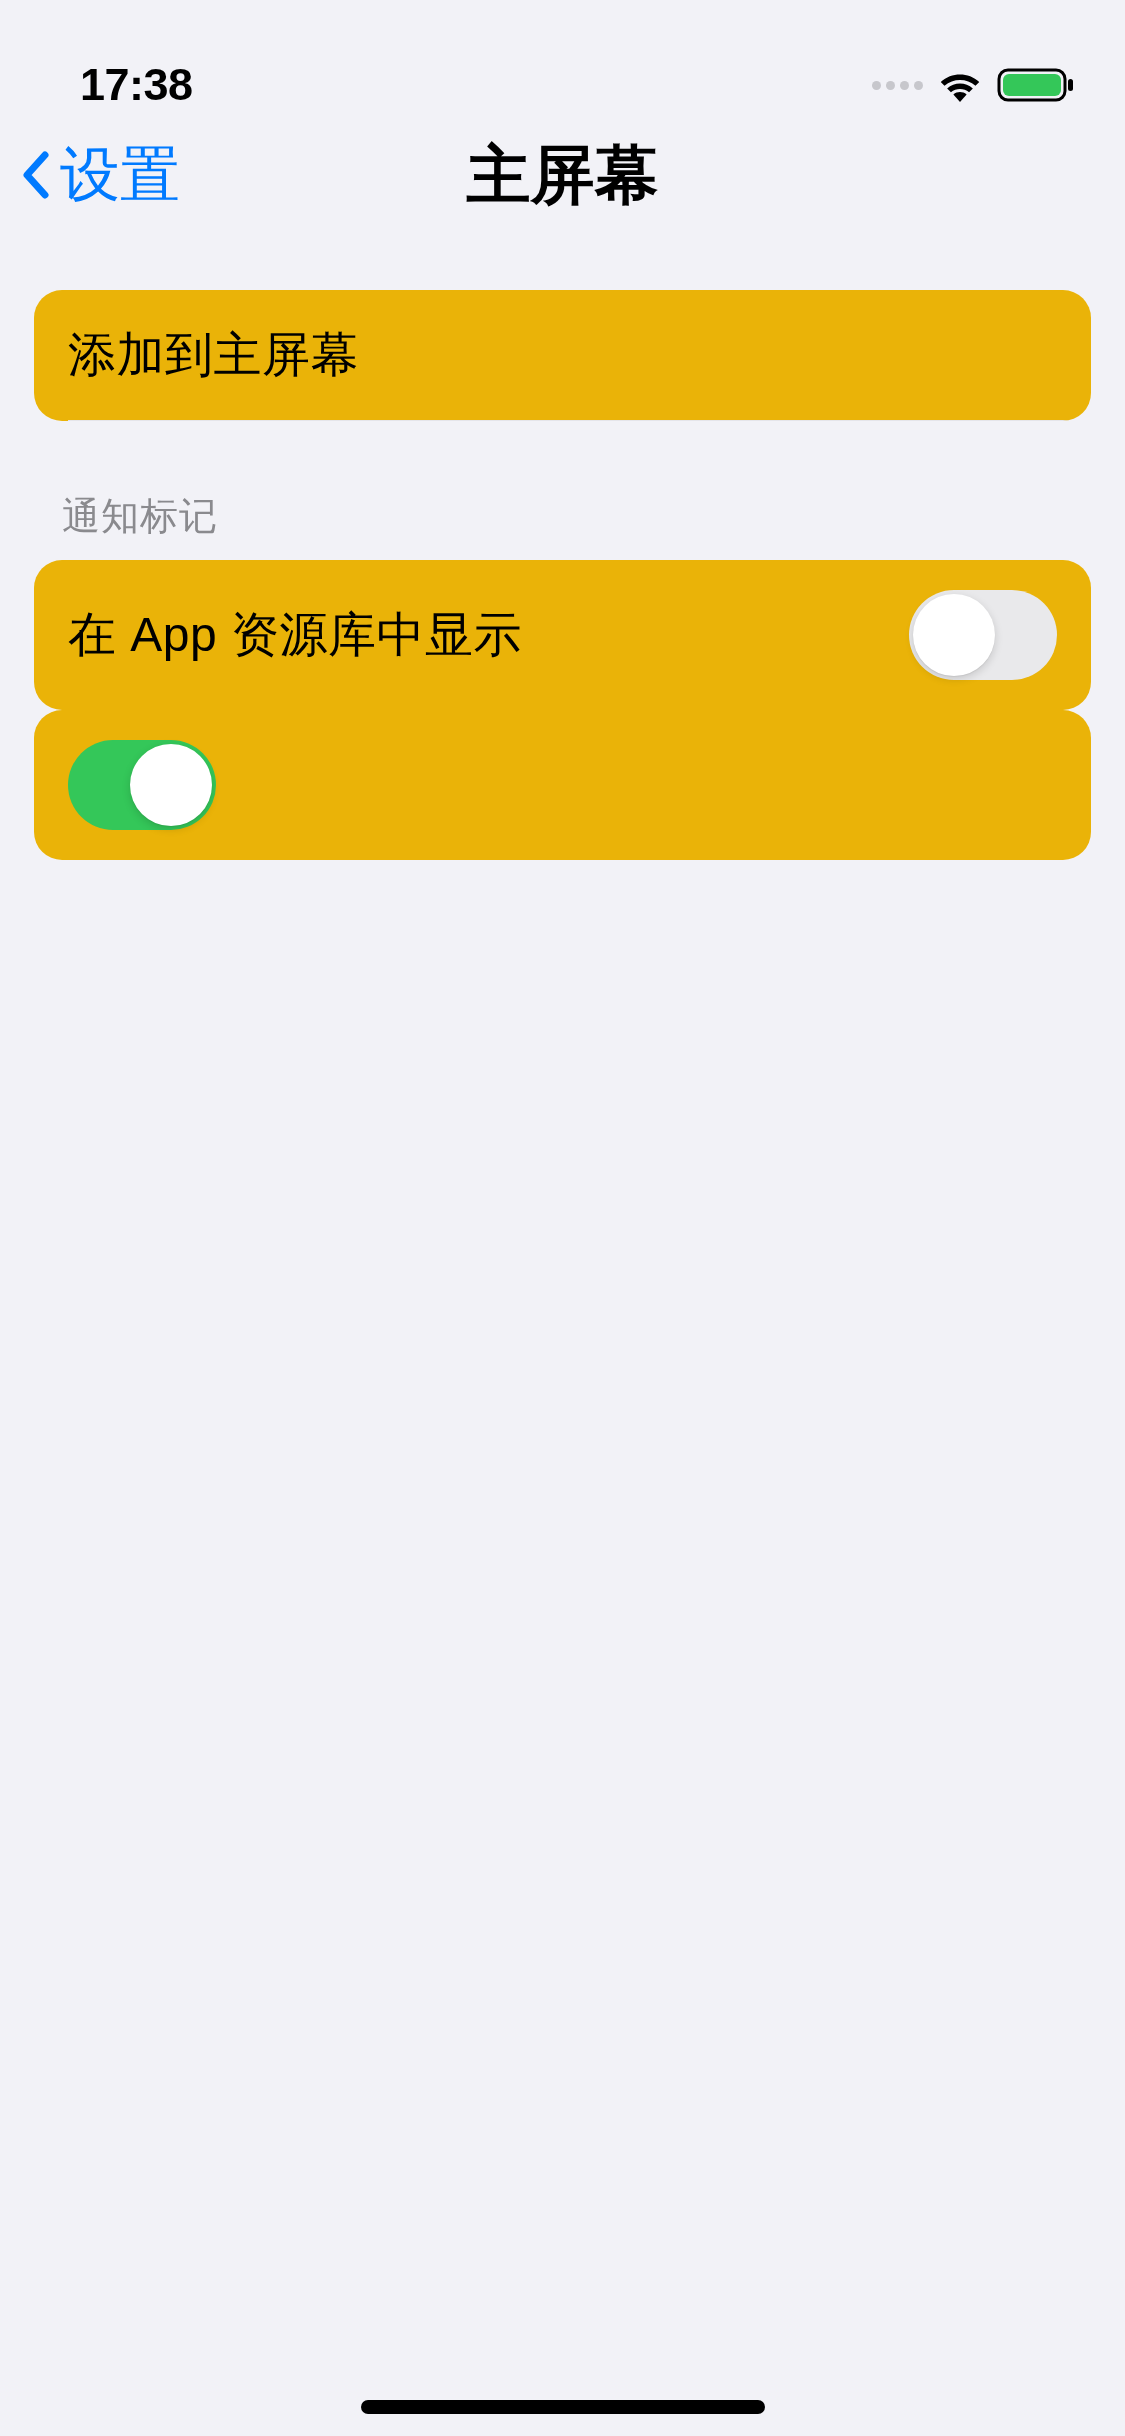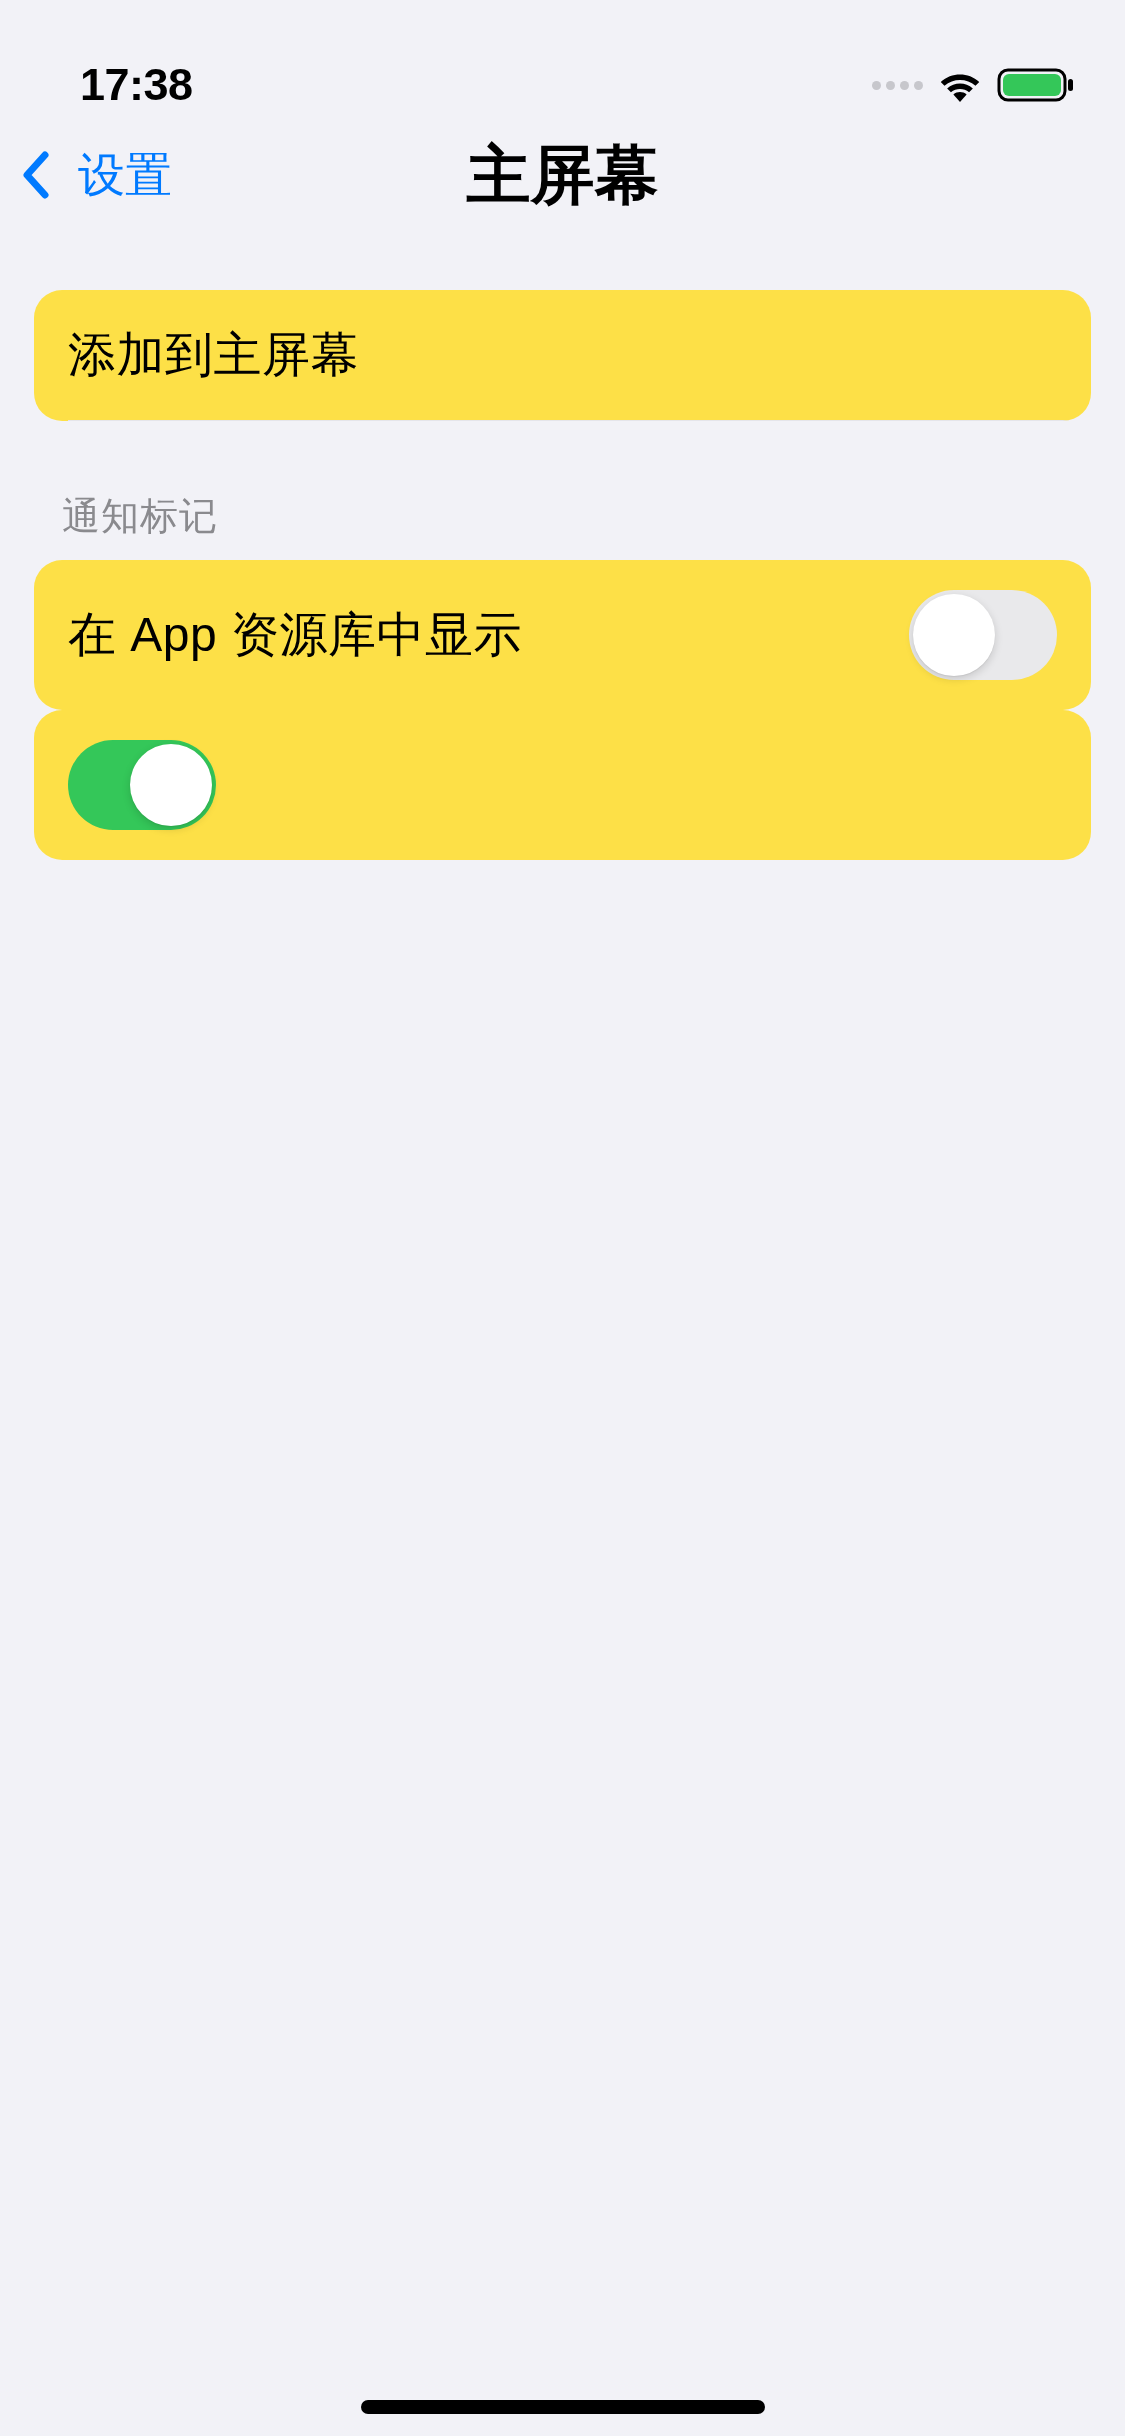--- a/index.html
+++ b/index.html
@@ -60,23 +60,23 @@
     .nav-bar {
       height: 110px;
       display: flex;
       align-items: center;
       position: relative;
       padding: 0 20px;
     }
     .back-button {
       display: flex;
       align-items: center;
-      gap: 28px;
+      gap: 10px;
       color: #007aff;
-      font-size: 47px;
+      font-size: 60px;
       font-weight: 400;
       cursor: pointer;
     }
     .back-chevron svg {
       width: 30px;
       height: 48px;
       display: block;
     }
     .nav-title {
       position: absolute;
@@ -93,21 +93,21 @@
     .section-header {
       font-size: 38px;
       color: #8a8a8e;
       padding: 0 28px 18px 28px;
       letter-spacing: 1px;
     }
     .section-header.lower {
       padding-top: 70px;
     }
     .group {
-      background: #fde047;
+      background: #eab308;
       border-radius: 28px;
       overflow: hidden;
     }
     .row {
       display: flex;
       align-items: center;
       justify-content: space-between;
       padding: 30px 34px;
       min-height: 130px;
     }

